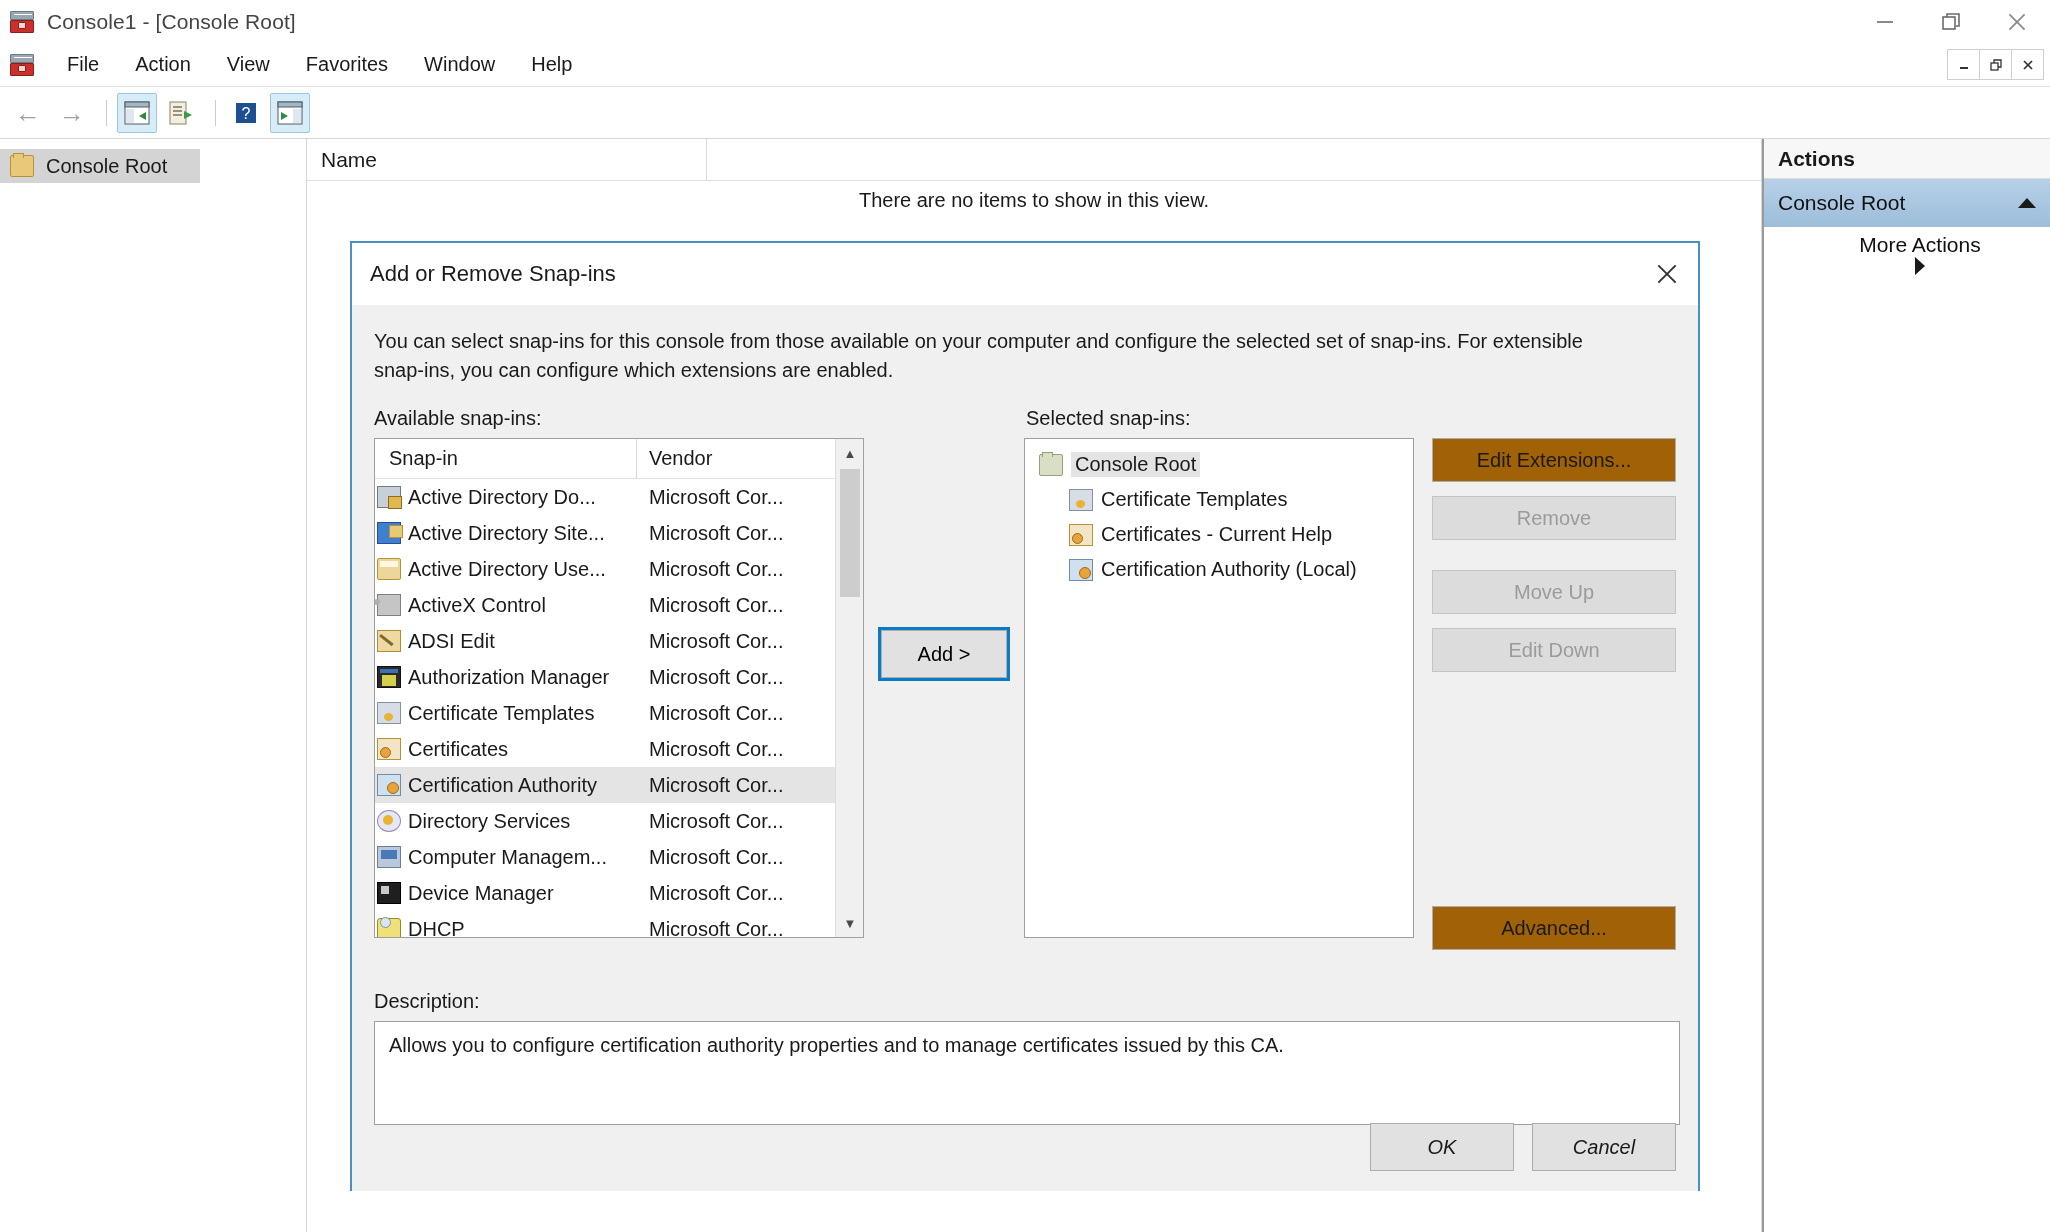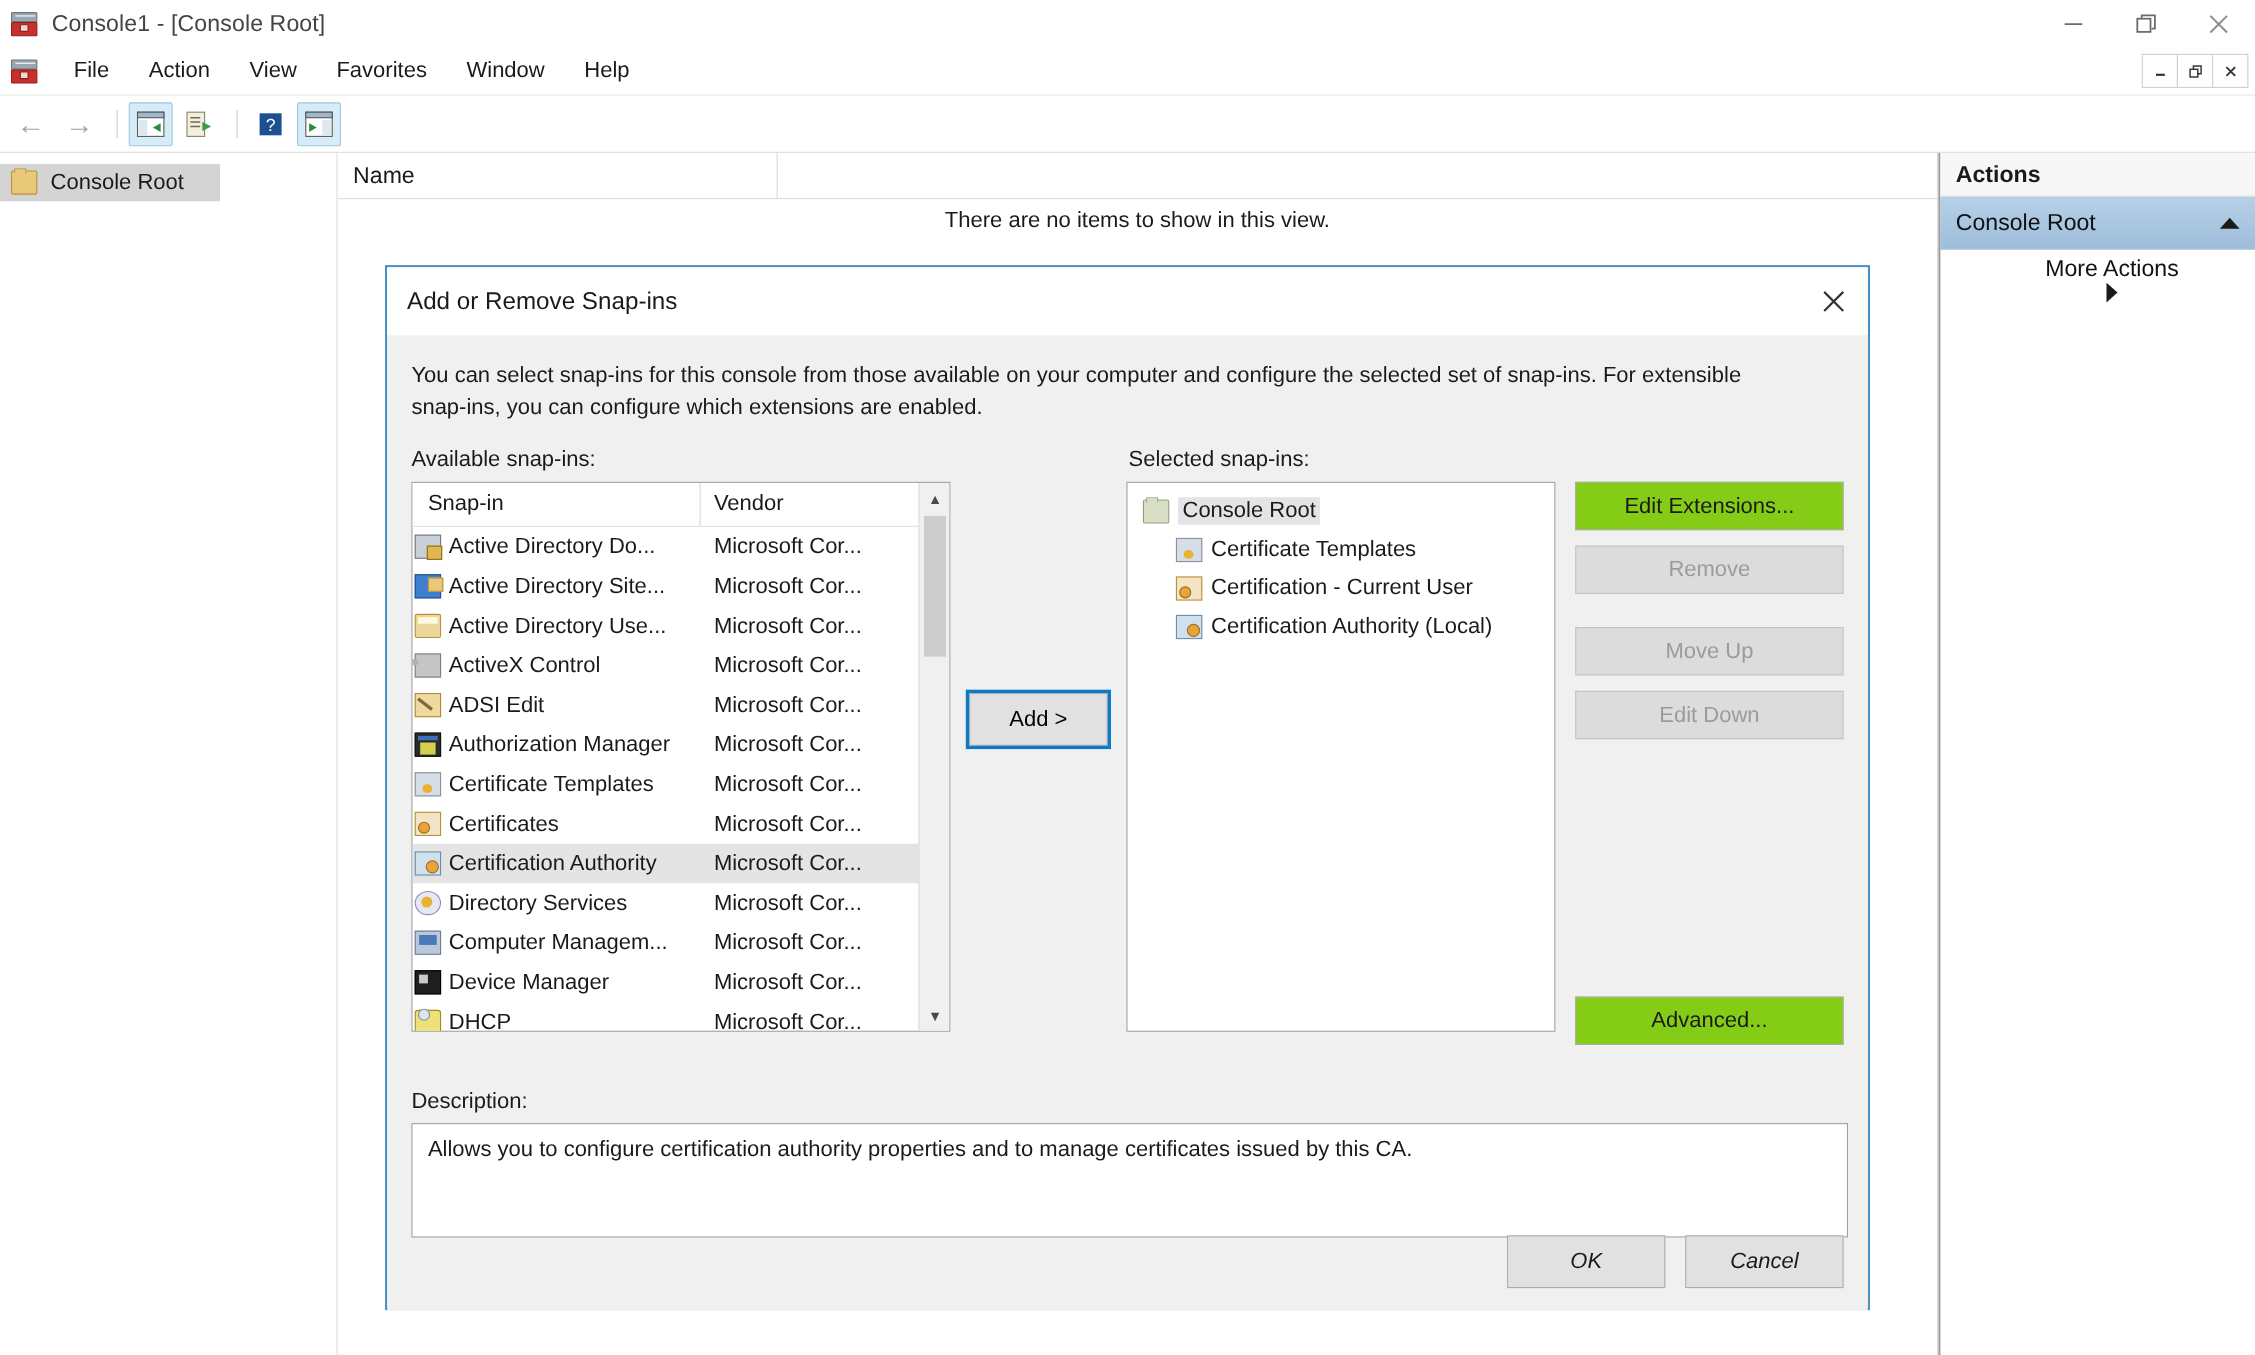--- a/index.html
+++ b/index.html
@@ -293,21 +293,21 @@
     background: #e1e1e1;
     border: 1px solid #adadad;
     outline: 3px solid #0a7bc4;
     outline-offset: 0px;
     display: flex; align-items: center; justify-content: center;
     font-size: 20px; color: #000000;
   }
 
   .sbtn {
     width: 244px; height: 44px;
-    background: #84cc16;
+    background: #a16207;
     border: 1px solid #adadad;
     display: flex; align-items: center; justify-content: center;
     font-size: 20px; color: #1a1a1a;
     margin-bottom: 14px;
   }
   .sbtn.disabled { color: #9b9b9b; border-color: #c4c4c4; background: #dcdcdc; }
   .sbtn.gap { margin-top: 30px; }
   .sbtn.adv { margin-top: 234px; }
 
   .desc-label { font-size: 20px; color: #1a1a1a; margin-top: 26px; margin-bottom: 8px; }
@@ -648,21 +648,21 @@
               <span class="ic folder-g"></span>
               <span class="lbl">Console Root</span>
             </div>
             <div id="sel-rows">
                 <div class="tree-row child">
                   <span class="ic certtpl"></span>
                   <span class="lbl">Certificate Templates</span>
                 </div>
                 <div class="tree-row child">
                   <span class="ic certs"></span>
-                  <span class="lbl">Certification - Current User</span>
+                  <span class="lbl">Certificates - Current Help</span>
                 </div>
                 <div class="tree-row child">
                   <span class="ic ca"></span>
                   <span class="lbl">Certification Authority (Local)</span>
                 </div>
               </div>
           </div>
         </div>
 
         <div class="btn-col">

